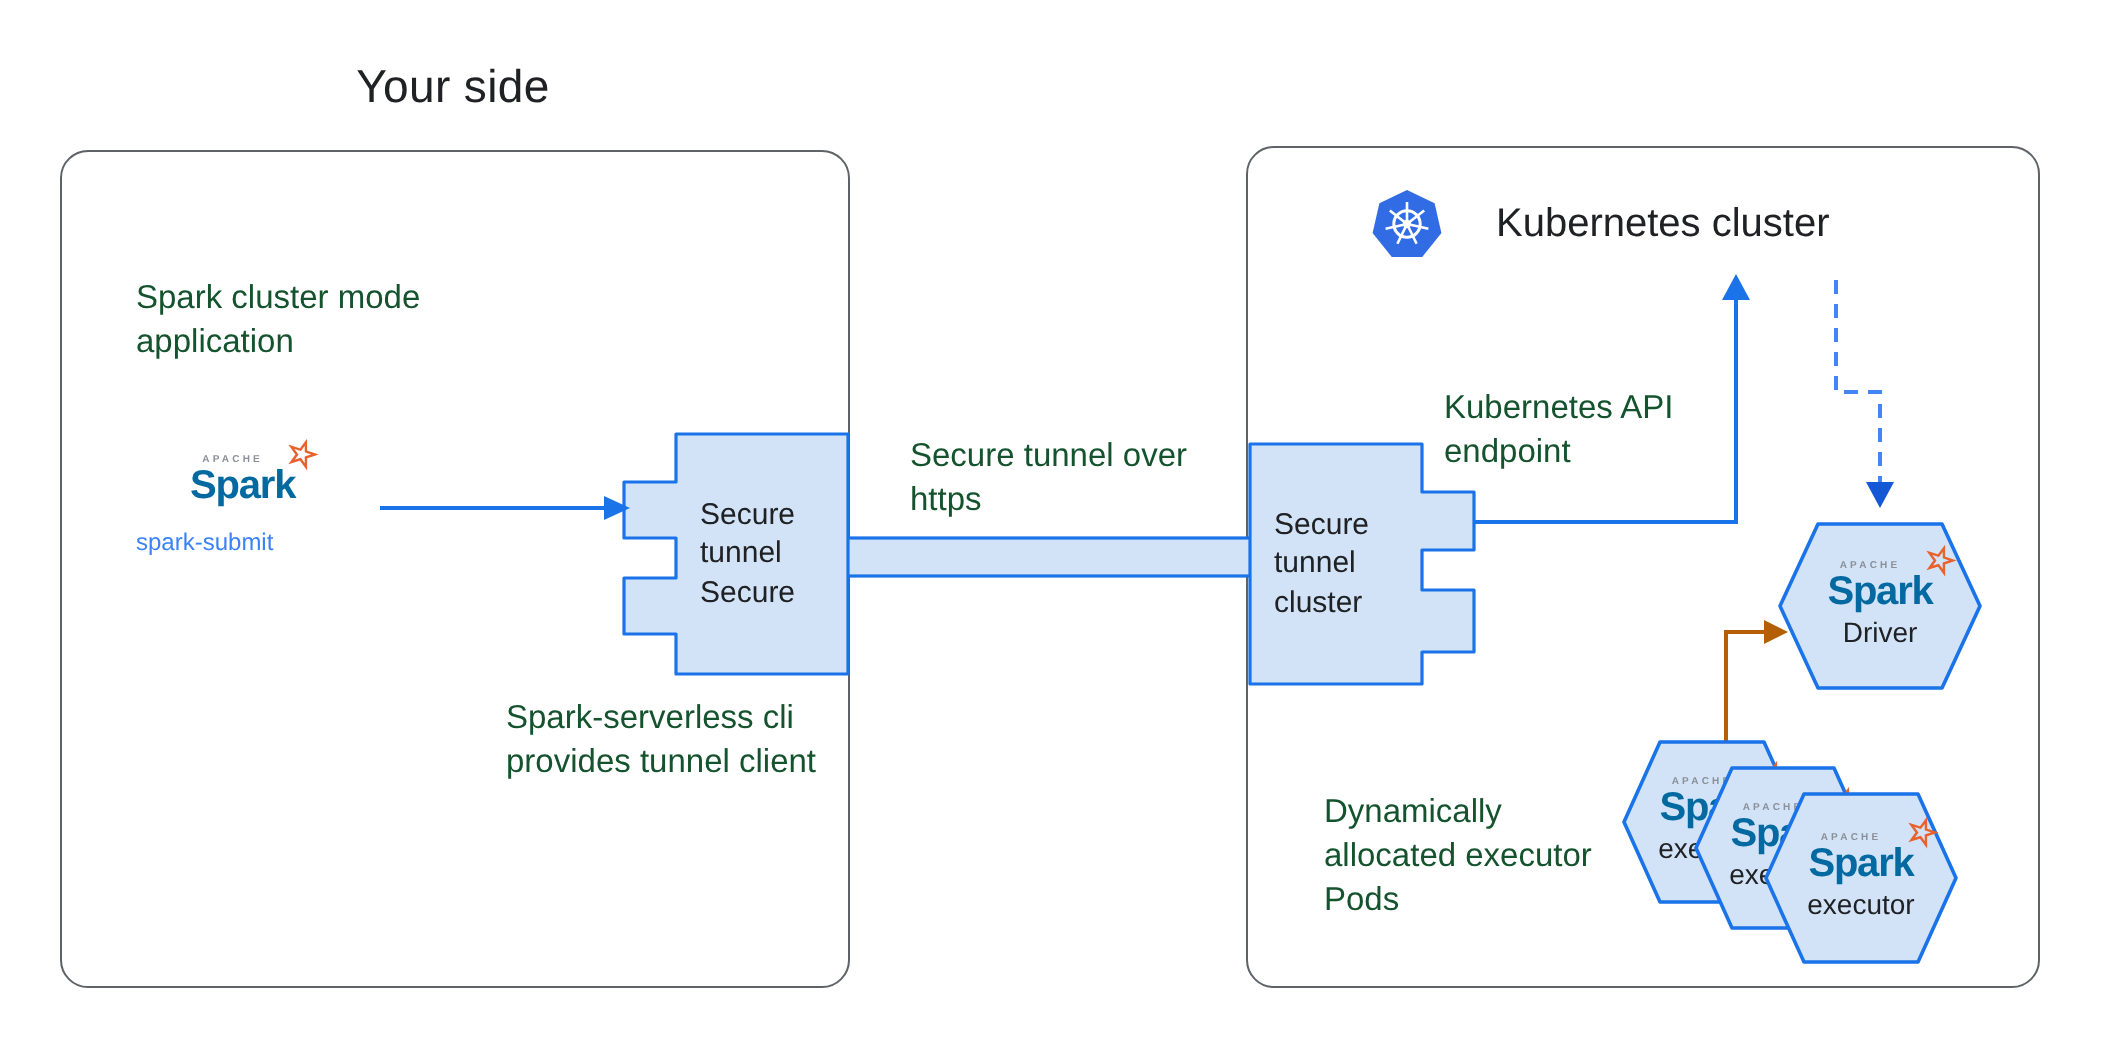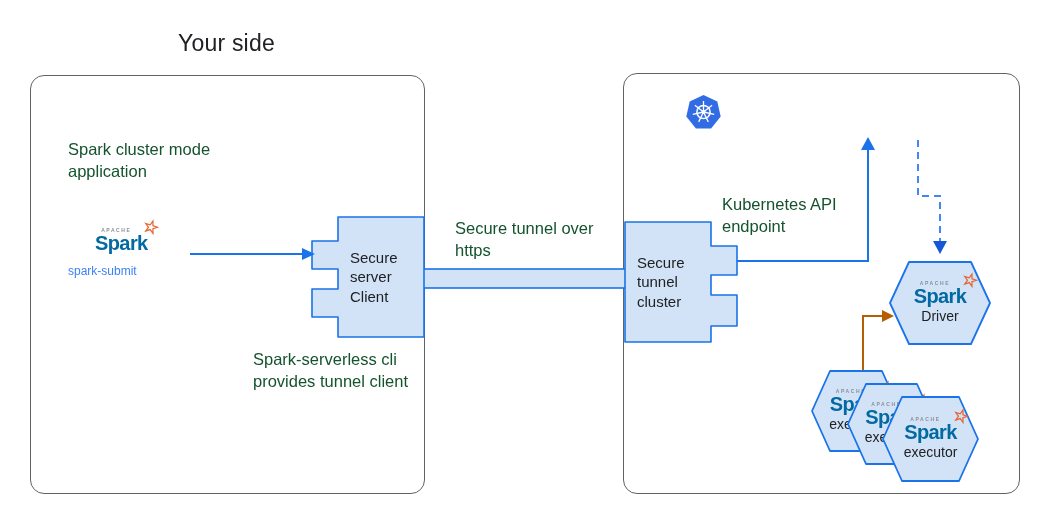--- a/index.html
+++ b/index.html
@@ -95,31 +95,33 @@
 
   <div class="abs" style="left:95px;top:228px;z-index:9;">
     <div class="spark-logo">
       <span class="apache">APACHE</span>
       <span class="word">Spark</span>
       <span class="star">☆</span>
     </div>
   </div>
   <div class="submit-label" style="left:68px;top:264px;">spark-submit</div>
 
-  <div class="tunnel-label" style="left:350px;top:217px;width:66px;height:120px;">Secure server Client</div>
+  <div class="tunnel-label" style="left:350px;top:217px;width:66px;height:120px;">Secure tunnel Secure</div>
 
   <div class="note" style="left:253px;top:349px;width:178px;">Spark-serverless cli provides tunnel client</div>
 
   <div class="note" style="left:455px;top:218px;width:140px;">Secure tunnel over https</div>
 
+  <div class="k8s-title" style="left:748px;top:101px;">Kubernetes cluster</div>
 
   <div class="note" style="left:722px;top:194px;width:152px;">Kubernetes API endpoint</div>
 
   <div class="tunnel-label" style="left:637px;top:222px;width:66px;height:120px;">Secure tunnel cluster</div>
 
+  <div class="note" style="left:662px;top:396px;width:148px;">Dynamically allocated executor Pods</div>
 
   <div class="hex-label" style="left:890px;top:266px;width:100px;height:74px;z-index:9;">
     <div class="spark-logo">
       <span class="apache">APACHE</span>
       <span class="word">Spark</span>
       <span class="star">☆</span>
     </div>
     <div class="hex-caption">Driver</div>
   </div>
 

